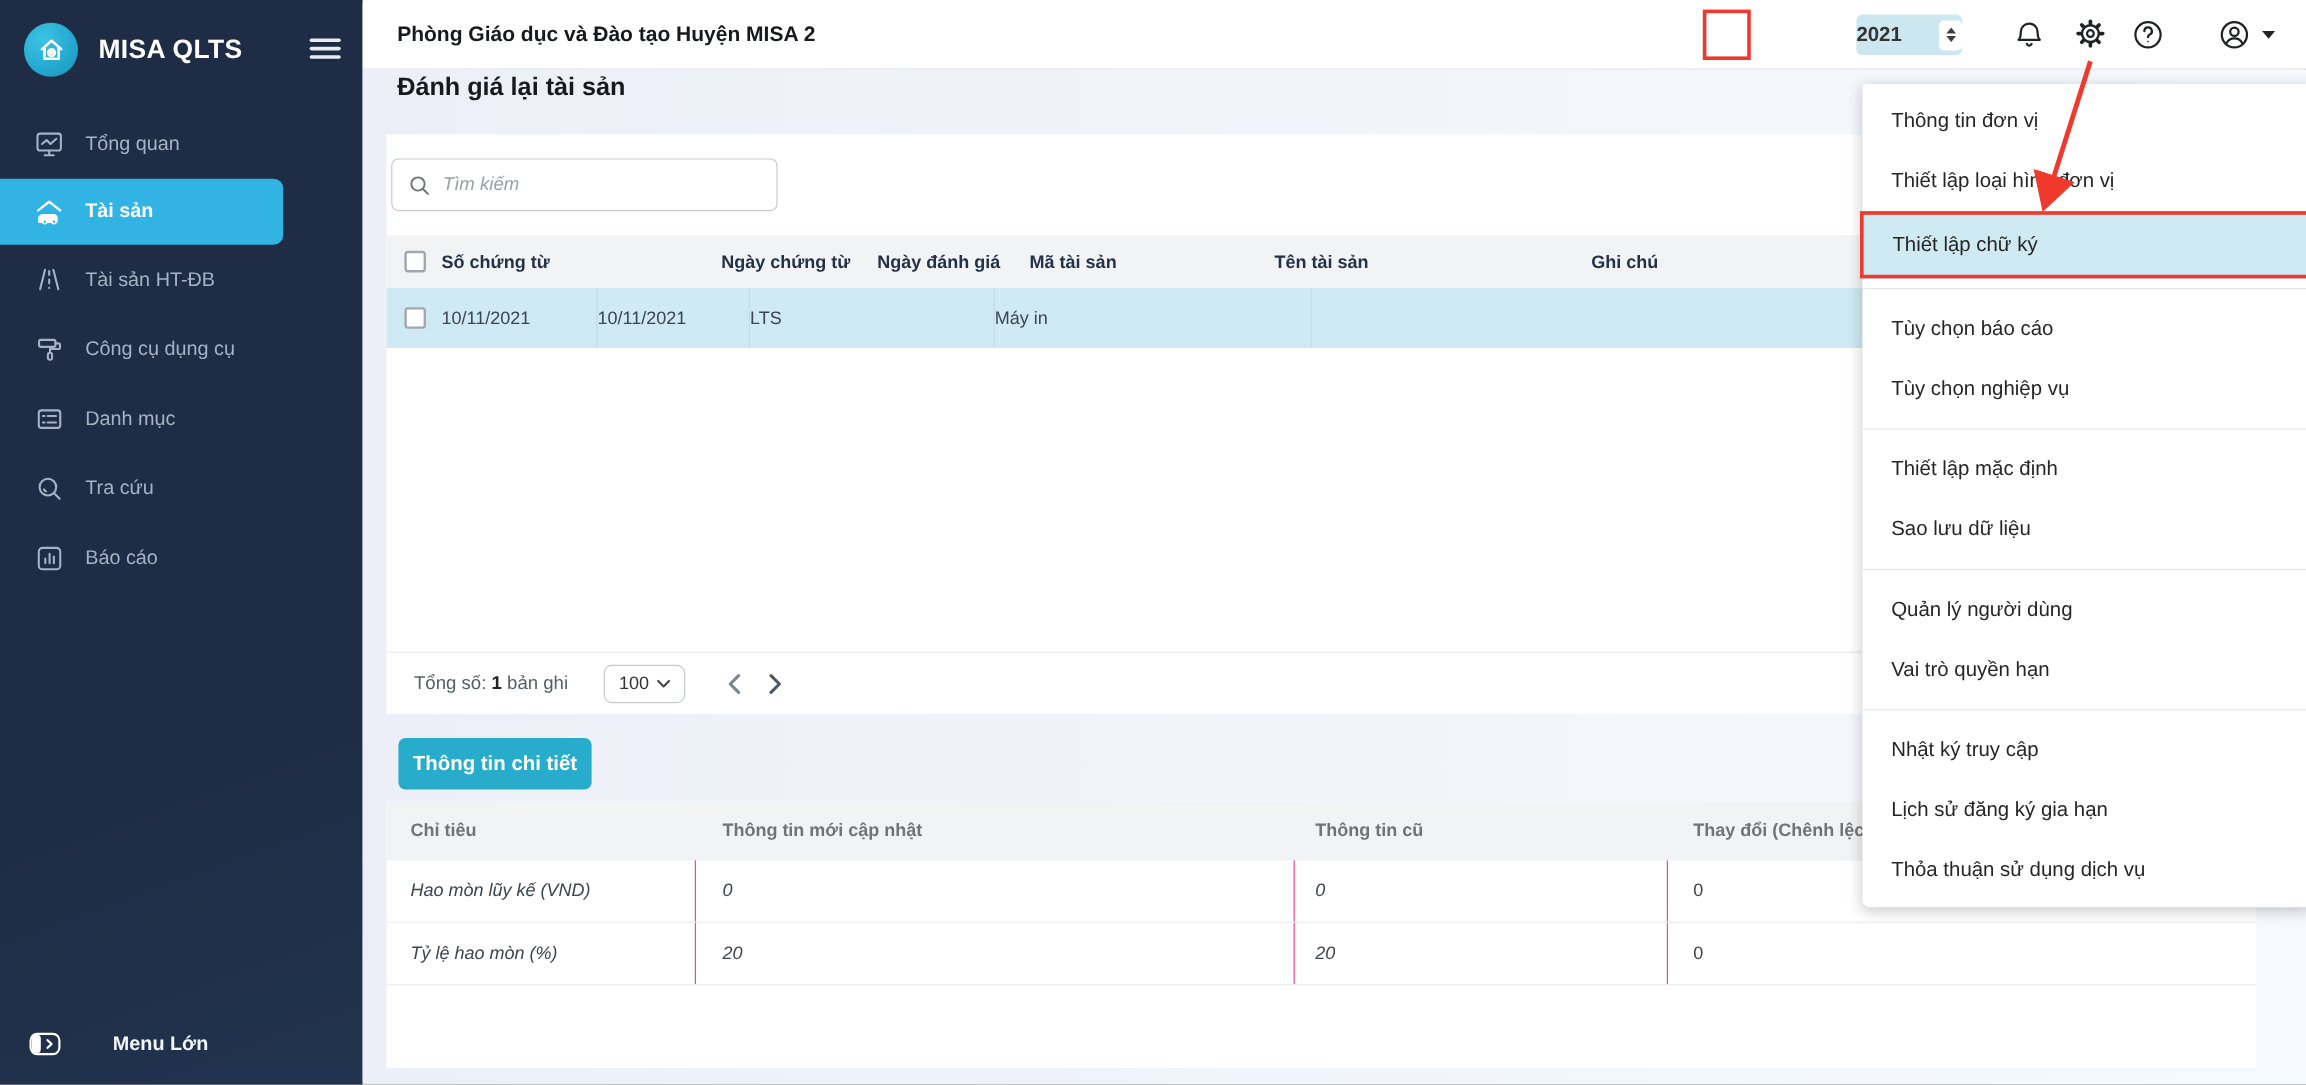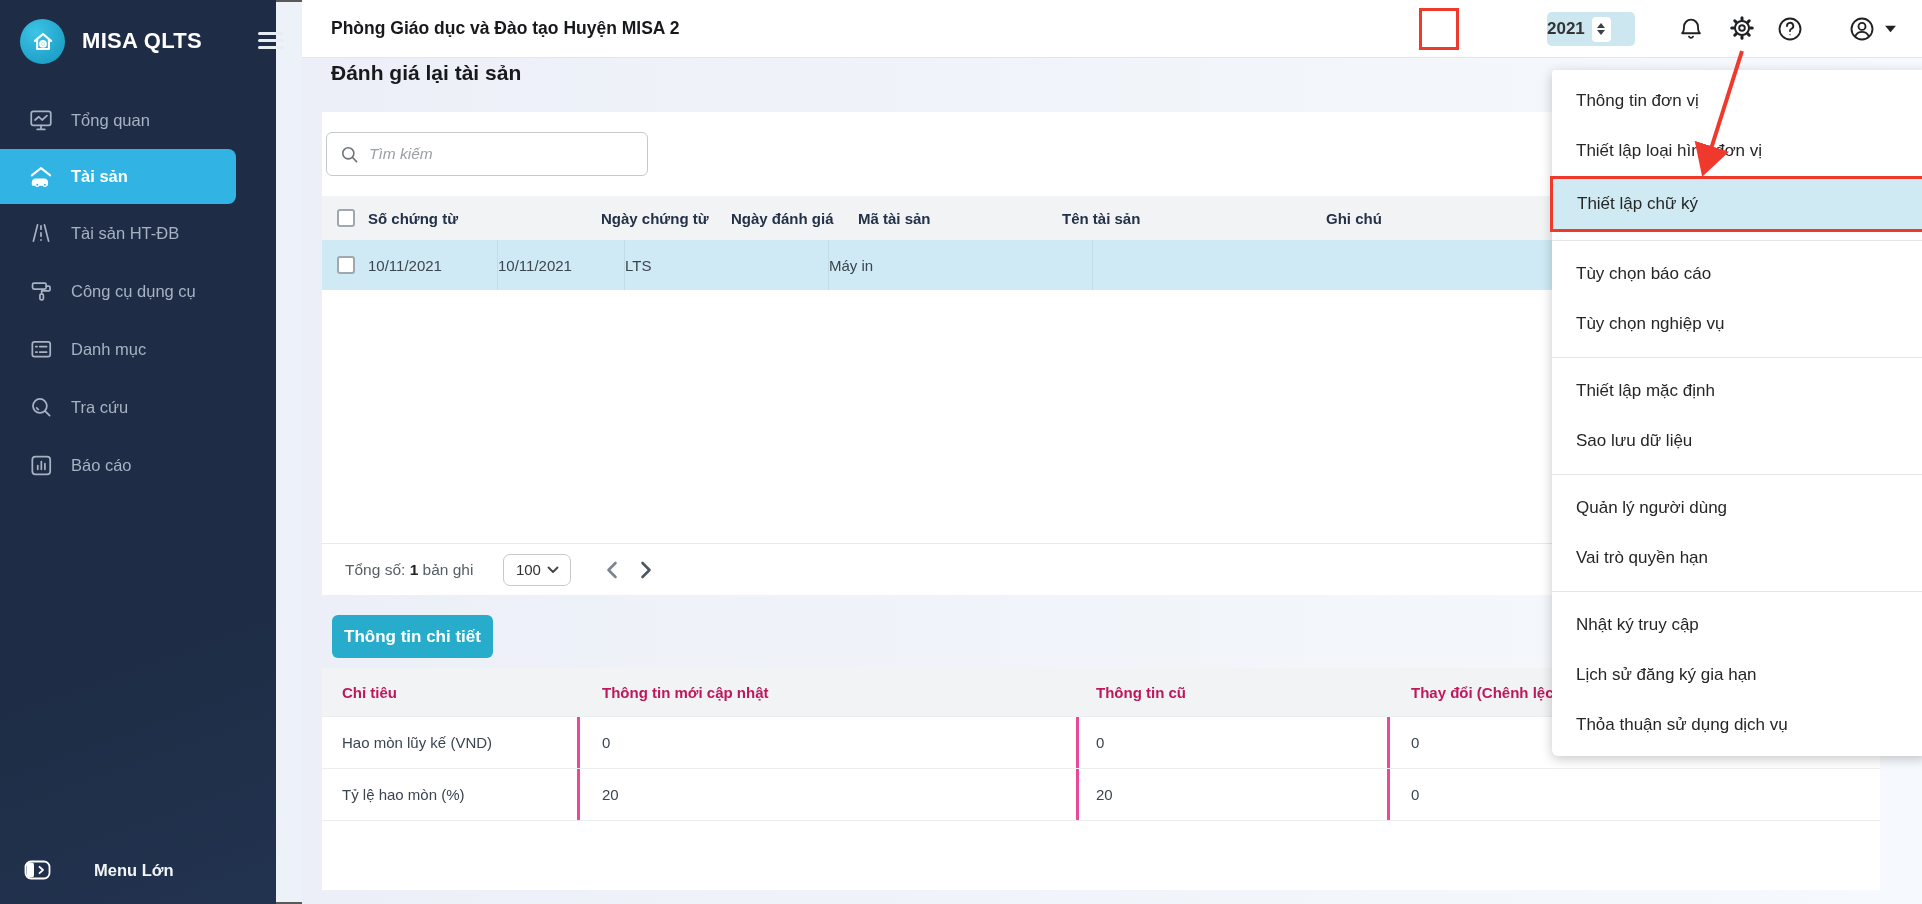--- a/index.html
+++ b/index.html
@@ -1,40 +1,40 @@
 <!DOCTYPE html>
 <html><head>
 <meta charset="utf-8">
 <style>
   * { margin:0; padding:0; box-sizing:border-box; }
   html,body { width:1922px; height:904px; }
   body { font-family:"Liberation Sans","DejaVu Sans",sans-serif; background:#fff; overflow:hidden; }
   .app { position:relative; width:1922px; height:904px; overflow:hidden; background:#edf1f8; box-shadow:inset 0 0 0 2px #595959; }
 
   
-  .sidebar { position:absolute; left:0; top:0; width:276px; height:100%; background:linear-gradient(160deg,#1e2d45 70%,#223350 100%); z-index:3; }
+  .sidebar { position:absolute; left:0; top:0; width:302px; height:100%; background:linear-gradient(160deg,#1e2d45 70%,#223350 100%); z-index:3; }
   .brand-row { position:absolute; left:0; top:8px; width:100%; height:68px; }
   .logo-circle { position:absolute; left:20px; top:11px; width:45px; height:45px; border-radius:50%;
     background:radial-gradient(circle at 35% 30%, #3cc4e6, #1594bd); display:flex; align-items:center; justify-content:center; }
   .brand-text { position:absolute; left:82px; top:20px; color:#fff; font-size:22px; font-weight:700; letter-spacing:.3px; }
   .hamburger { position:absolute; left:258px; top:24px; width:26px; height:20px; cursor:pointer; }
   .hamburger span { display:block; height:2.6px; background:#e8edf3; border-radius:2px; margin-bottom:4.6px; }
   .nav { position:absolute; top:91px; left:0; width:100%; }
   .nav-item { position:relative; height:58px; display:flex; align-items:center; color:#a7b2c2; font-size:16.5px; cursor:pointer; }
   .nav-item .nicon { width:26px; height:26px; margin-left:28px; margin-right:17px; flex:0 0 26px; }
   .nav-item.active { background:#31b4e4; width:236px; border-radius:0 8px 8px 0; color:#fff; font-weight:700; height:55px; }
   .side-footer { position:absolute; left:0; bottom:16px; width:100%; height:36px; display:flex; align-items:center; cursor:pointer; }
   .side-footer .ficon { margin-left:24px; margin-right:42px; }
   .side-footer .flabel { color:#f2f5f8; font-size:16.5px; font-weight:700; }
 
   
   .topbar { position:absolute; left:302px; top:0; right:0; height:58px; background:#fff; border-bottom:1px solid #e2e5ea; z-index:2; }
   .unit-name { position:absolute; left:29px; top:18px; font-size:17.5px; font-weight:700; color:#17191c; }
   .year-pill { position:absolute; left:1245px; top:12px; width:88px; height:34px; background:#cde7f1; border-radius:5px;
-    display:flex; align-items:center; justify-content:flex-start; gap:7px; cursor:pointer; }
+    display:flex; align-items:center; justify-content:space-between; gap:7px; cursor:pointer; }
   .year-pill .yr { font-size:17px; font-weight:700; color:#333; }
   .year-spinner { width:19px; height:25px; background:#fff; border-radius:4px; display:flex; flex-direction:column; align-items:center; justify-content:center; gap:2.5px; }
   .year-spinner i { width:0; height:0; border-left:4.5px solid transparent; border-right:4.5px solid transparent; }
   .year-spinner .up { border-bottom:5.5px solid #3c4043; }
   .year-spinner .dn { border-top:5.5px solid #3c4043; }
   .tb-icon { position:absolute; top:15px; width:28px; height:28px; cursor:pointer; }
   .gear-annot-box { position:absolute; left:1419px; top:8px; width:40px; height:42px; border:3px solid #ee392c; z-index:7; pointer-events:none; }
 
   
   .content { position:absolute; left:302px; top:58px; right:0; bottom:0; background:linear-gradient(90deg,#eceff7 0%,#f2f6fb 60%,#f6f9fd 100%); z-index:1; }
@@ -60,28 +60,28 @@
   .pagination { position:absolute; left:0; bottom:0; width:100%; height:52px; border-top:1px solid #e7e9ec; display:flex; align-items:center;
     font-size:15.5px; color:#555e66; }
   .total-label { margin-left:23px; } .total-label b { color:#222; }
   .pagesize { margin-left:30px; width:68px; height:32px; border:1px solid #c6cace; border-radius:7px; display:flex; align-items:center;
     justify-content:center; gap:6px; font-size:15px; color:#333; cursor:pointer; }
   .pg-prev { margin-left:34px; } .pg-next { margin-left:22px; }
 
   .detail-tab-btn { position:absolute; left:332px; top:615px; width:161px; height:43px; background:#27adcb; border:none; border-radius:6px;
     color:#fff; font-size:17px; font-weight:700; font-family:inherit; cursor:pointer; z-index:1; }
   .card2 { position:absolute; left:322px; top:668px; width:1558px; height:222px; background:#fff; z-index:1; }
-  .dhead { display:flex; align-items:center; height:48px; background:#f2f3f5; font-size:15px; font-weight:700; color:#be185d; }
+  .dhead { display:flex; align-items:center; height:48px; background:#f2f3f5; font-size:15px; font-weight:700; color:#737373; }
   .drow { display:flex; align-items:stretch; height:52px; border-top:1px solid #ebedef; font-size:15px; color:#3b4550; }
   .drow > div { display:flex; align-items:center; }
   .dc-1 { width:258px; flex:0 0 258px; padding-left:20px; }
   .dc-2 { width:499px; flex:0 0 499px; padding-left:22px; }
   .dc-3 { width:311px; flex:0 0 311px; padding-left:17px; }
   .dc-4 { flex:1; padding-left:21px; }
-  .drow .dc-1,.drow .dc-2,.drow .dc-3 { border-right:3px solid #ec4899; }
+  .drow .dc-1,.drow .dc-2,.drow .dc-3 { border-right:1px solid #ec4899;font-style:italic; }
   .drow-partial { height:18px; border-top:1px solid #ebedef; }
 
   
   .settings-menu { position:absolute; left:1540px; top:70px; width:376px; background:#fff; z-index:5;
     box-shadow:0 3px 12px rgba(0,0,0,0.22); border-radius:3px 3px 6px 6px; padding:6px 0;margin-left:12px; }
   .menu-item { height:50px; line-height:50px; padding-left:24px; font-size:17px; color:#262626; cursor:pointer; white-space:nowrap; }
   .menu-item.highlighted { background:#cfeaf3; border:3px solid #ee392c; margin:0 -2px; height:56px; line-height:50px; }
   .menu-divider { height:1px; background:#e3e5e8; margin:8px 0; }
 
   

